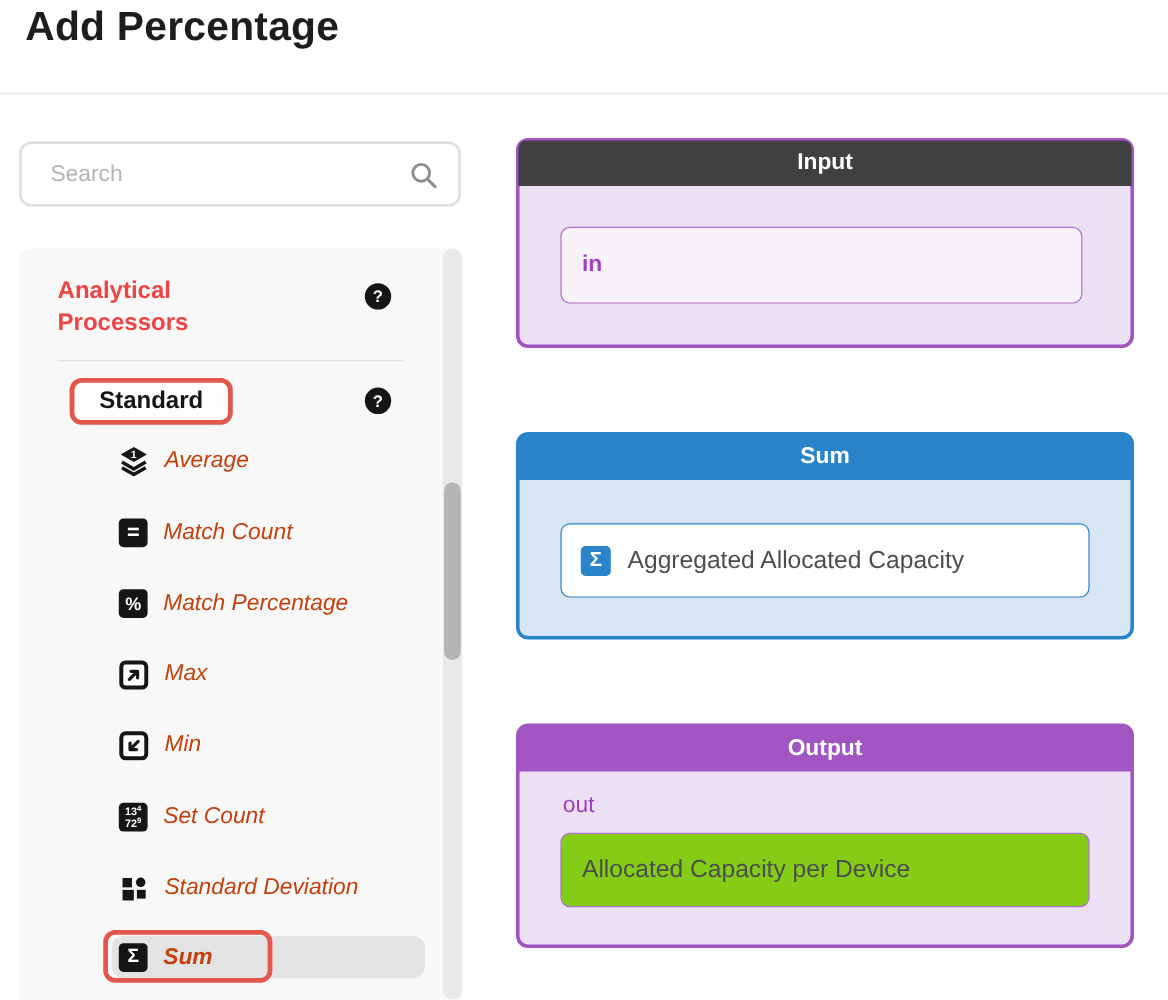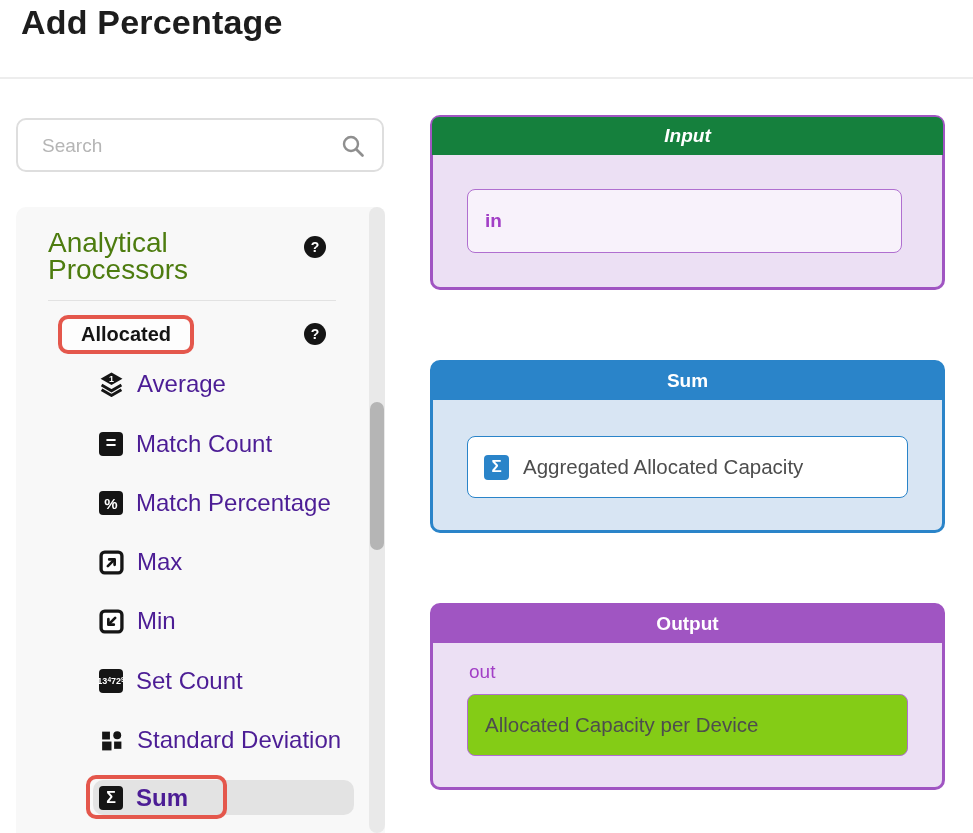--- a/index.html
+++ b/index.html
@@ -15,60 +15,60 @@
   .search-box{position:absolute;left:16px;top:118px;width:368px;height:54px;background:#fff;
     border:2px solid #dedede;border-radius:10px;box-sizing:border-box;}
   .search-box input{position:absolute;left:22px;top:0;width:290px;height:100%;border:none;outline:none;
     background:transparent;font-size:19px;color:#333;font-family:inherit;}
   .search-box input::placeholder{color:#b5b5b5;}
   .search-icon{position:absolute;right:16px;top:13px;width:26px;height:26px;}
 
   
   .sidebar{position:absolute;left:16px;top:207px;width:369px;height:626px;background:#f8f8f8;
     border-radius:10px 10px 0 0;}
-  .sidebar-heading{position:absolute;left:32px;top:22px;width:178px;font-size:28px;line-height:27px;
-    font-weight:400;color:#4d7c0f;}
+  .sidebar-heading{position:absolute;left:32px;top:22px;width:178px;font-size:20px;line-height:27px;
+    font-weight:700;color:#ef4444;}
   .help{position:absolute;width:22px;height:22px;border-radius:50%;background:#151515;color:#fff;
     font-weight:700;font-size:14px;display:flex;align-items:center;justify-content:center;border:none;
     padding:0;cursor:pointer;font-family:inherit;}
   .help1{left:288px;top:29px;}
   .help2{left:288px;top:116px;}
   .sidebar-divider{position:absolute;left:32px;top:93px;width:288px;height:1px;background:#e2e2e2;}
   .grouping-box{position:absolute;left:42px;top:108px;width:136px;height:39px;border:4px solid #e4574c;
     border-radius:10px;background:#fdfdfd;box-sizing:border-box;display:flex;align-items:center;justify-content:center;}
   .grouping-box span{font-size:20px;font-weight:700;color:#151515;}
 
   .proc-item{position:absolute;left:77px;width:261px;height:36px;display:flex;align-items:center;gap:13px;
     padding-left:6px;box-sizing:border-box;cursor:pointer;}
-  .proc-item .label{font-size:24px;color:#4c1d95;white-space:nowrap;}
+  .proc-item .label{font-size:19px;color:#c2410c;white-space:nowrap;font-style:italic;}
   .proc-item.selected{background:#e3e3e3;border-radius:10px;height:35px;}
   .proc-item.selected .label{font-weight:700;}
   .sum-annotation{position:absolute;left:-7px;top:-5px;width:141px;height:44px;border:4px solid #e4574c;
     border-radius:10px;box-sizing:border-box;pointer-events:none;}
 
   .sq-icon{width:24px;height:24px;flex:0 0 24px;background:#151515;border-radius:4px;color:#fff;
     display:flex;align-items:center;justify-content:center;font-weight:700;}
   .glyph-eq{font-size:18px;font-weight:900;margin-top:-1px;}
   .glyph-pct{font-size:15px;}
   .glyph-sigma{font-size:16px;}
   .svg-icon{width:25px;height:25px;flex:0 0 25px;}
-  .setcount{flex-direction:row;line-height:10px;}
+  .setcount{flex-direction:column;line-height:10px;}
   .sc-row{display:flex;align-items:flex-start;font-size:9px;font-weight:700;line-height:10px;}
   .sc-sup{font-size:6.5px;line-height:8px;}
 
   .sb-track{position:absolute;right:0;top:0;width:16px;height:100%;background:#e9e9e9;border-radius:9px;}
   .sb-thumb{position:absolute;right:1px;top:195px;width:14px;height:148px;background:#b5b5b5;border-radius:7px;}
 
   
   .flow{position:absolute;left:430px;top:0;width:515px;height:833px;}
   .node{position:absolute;left:0;width:515px;border-radius:10px;box-sizing:border-box;}
   .node-header{position:absolute;top:-1px;left:-1px;right:-1px;height:38px;display:flex;align-items:center;
     justify-content:center;color:#fff;font-weight:700;font-size:19px;border-radius:7px 7px 0 0;}
   .node-input{top:115px;height:175px;border:3px solid #a055c2;background:#ece0f4;}
-  .node-input .node-header{background:#15803d;font-style:italic;}
+  .node-input .node-header{background:#404040;}
   .port-field{position:absolute;left:34px;right:40px;top:71px;height:64px;background:#f8f2fb;
     border:1px solid #b06fd0;border-radius:8px;display:flex;align-items:center;padding-left:17px;
     box-sizing:border-box;font-size:19px;font-weight:700;color:#a23fc6;}
   .node-sum{top:360px;height:173px;border:3px solid #2a84c9;background:#d8e5f3;}
   .node-sum .node-header{background:#2a84c9;}
   .sum-field{position:absolute;left:34px;right:34px;top:73px;height:62px;background:#fff;
     border:1.5px solid #2a84c9;border-radius:8px;display:flex;align-items:center;gap:14px;
     padding-left:16px;box-sizing:border-box;}
   .sigma-badge{width:25px;height:25px;background:#2a84c9;border-radius:4px;color:#fff;font-weight:700;
     font-size:17px;display:flex;align-items:center;justify-content:center;flex:0 0 25px;}
@@ -95,21 +95,21 @@
 </div>
 
 <div class="sidebar">
   <div class="sidebar-heading">Analytical Processors</div>
   <button class="help help1">
     <span>?</span>
   </button>
   <div class="sidebar-divider"></div>
 
   <div class="grouping-box">
-    <span>Allocated</span>
+    <span>Standard</span>
   </div>
   <button class="help help2">
     <span>?</span>
   </button>
 
   <div class="proc-item" style="top:159px">
     <svg class="svg-icon" viewBox="0 0 24 24">
       <path d="M12 0.5 L22.5 6.5 L12 12.5 L1.5 6.5 Z" fill="#151515"></path>
       <text x="12" y="9.6" text-anchor="middle" font-size="8.5" font-weight="bold" fill="#ffffff">1</text>
       <path d="M2.5 12.5 L12 18 L21.5 12.5" stroke="#151515" stroke-width="2.8" fill="none"></path>

